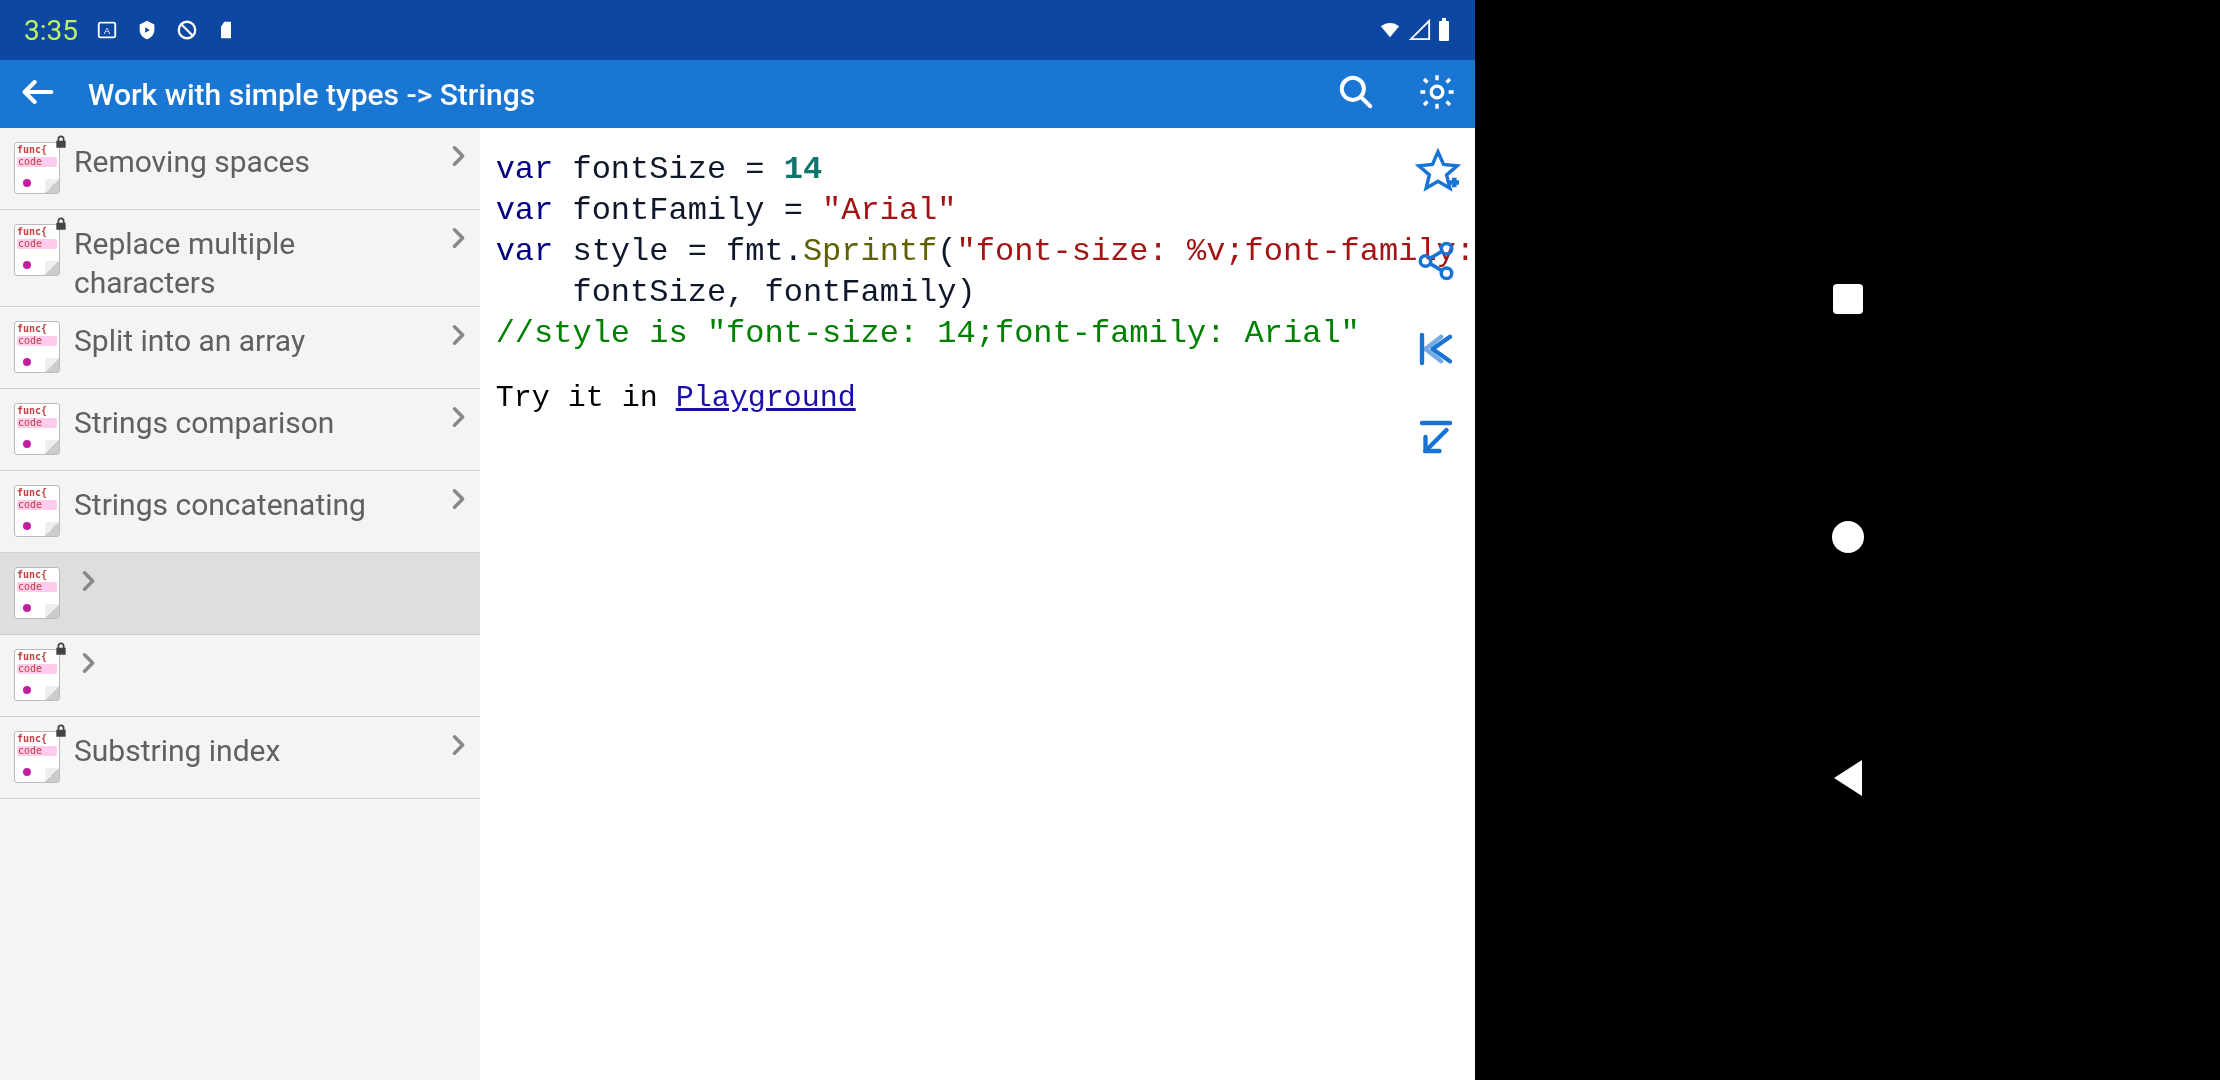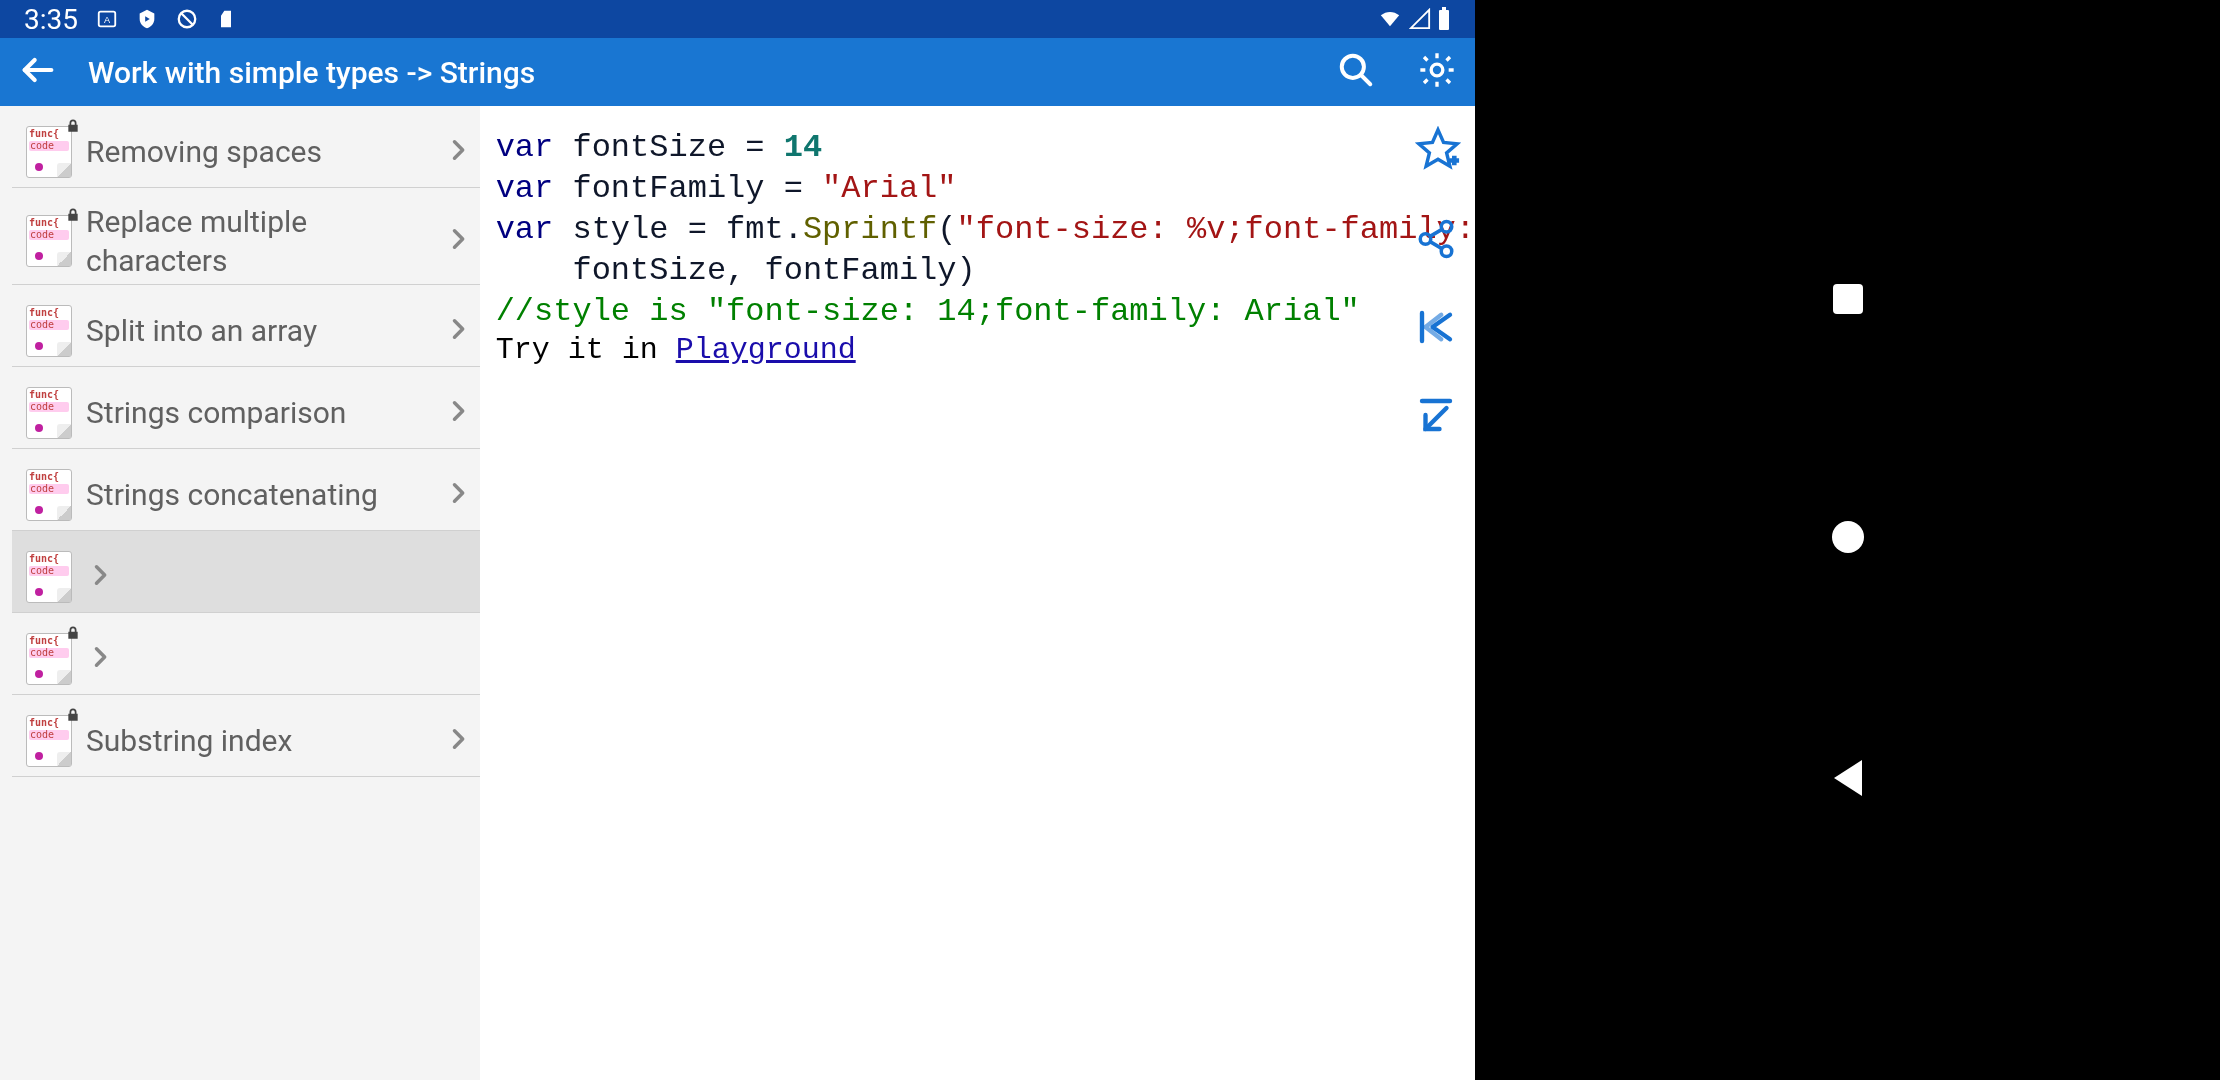--- a/index.html
+++ b/index.html
@@ -34,23 +34,23 @@
     .nav-circle { width: 32px; height: 32px; background: #fff; border-radius: 50%; }
     .nav-tri {
       width: 0; height: 0;
       border-top: 18px solid transparent;
       border-bottom: 18px solid transparent;
       border-right: 28px solid #fff;
     }
 
     
     .statusbar {
-      height: 38px;
+      height: 60px;
       background: #0d47a1;
-      color: #ffffff;
+      color: #bef264;
       display: flex;
       align-items: center;
       padding: 0 24px;
       font-size: 28px;
     }
     .statusbar .left { display: flex; align-items: center; gap: 18px; }
     .statusbar .right { margin-left: auto; display: flex; align-items: center; gap: 6px; }
     .st-icon { display: inline-flex; align-items: center; justify-content: center; }
 
     
@@ -69,27 +69,27 @@
 
     
     .content { flex: 1; display: flex; overflow: hidden; }
     .sidebar {
       width: 492px;
       background: #f4f4f4;
       overflow-y: auto;
     }
     .list-item {
       display: flex;
-      align-items: center;
+      align-items: flex-start;
       padding: 14px 8px 4px 14px;
       border-bottom: 1px solid #d0d0d0;
       cursor: pointer;
       gap: 14px;
       min-height: 82px;
-      margin-left: 12px;
+      margin-left: 0;
     }
     .list-item + .list-item { }
     .sidebar .list-item .label {
       font-size: 30px;
       color: #606060;
       flex: 1;
       line-height: 1.3;
     }
     .list-item.selected { background: #dedede; }
     .list-item .chev { color: #808080; }
@@ -156,21 +156,21 @@
       white-space: pre;
       color: #000;
     }
     .kw { color: #000080; }
     .ident { color: #0f172a; }
     .str { color: #a31515; }
     .num { color: #0f766e; font-weight: bold; }
     .call { color: #606000; }
     .com { color: #008000; }
     .link { color: #1a0dab; text-decoration: underline; cursor:pointer;}
-    .tryit { font-family:"Courier New",monospace; font-size:30px; color:#000;}
+    .tryit { font-family:"Courier New",monospace; font-size:30px; margin-top:26px; color:#000;}
 
     .float-actions{
       position:absolute;
       right:14px;
       top:20px;
       display:flex;
       flex-direction:column;
       gap:42px;
       color:#1565c0;
     }

